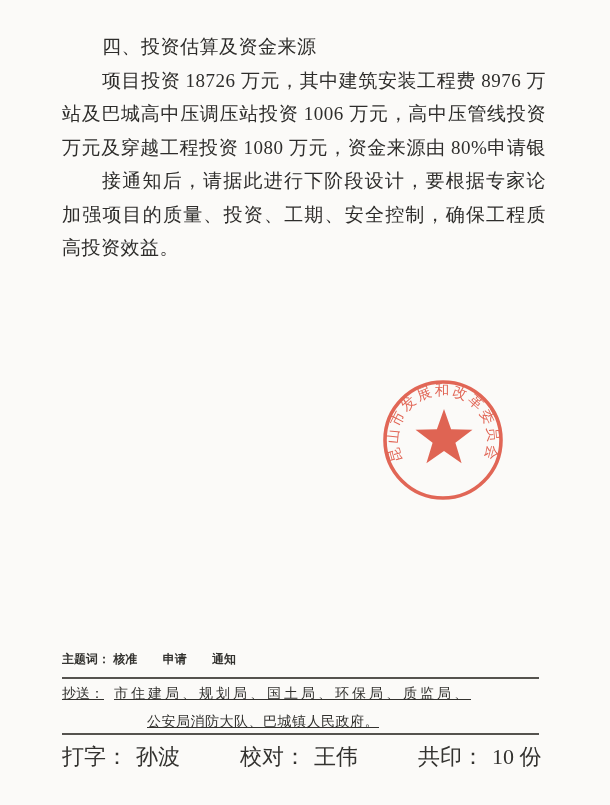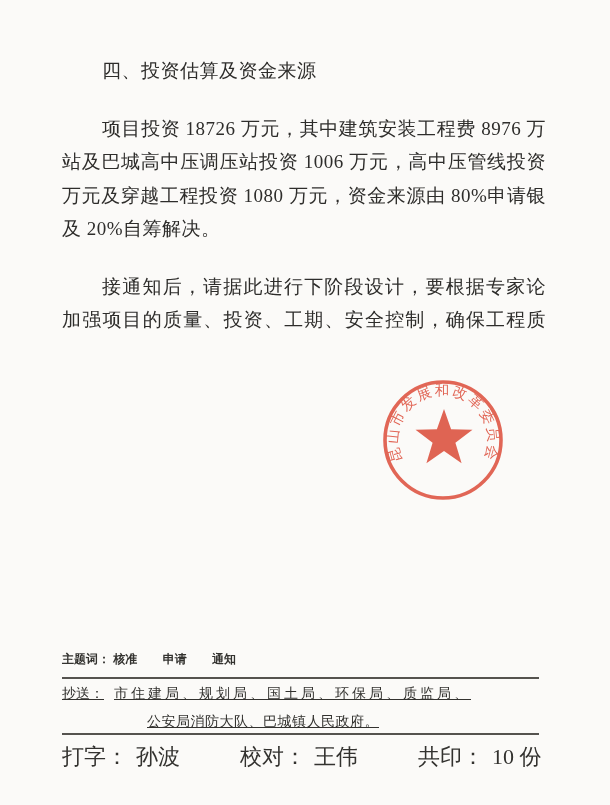--- a/index.html
+++ b/index.html
@@ -15,21 +15,21 @@
 
   
   .body-text {
     position: absolute;
     left: 62px; top: 30px; width: 484px;
     font-size: 19px;
     letter-spacing: 0.5px;
     line-height: 33.5px;
   }
   .line { height: 33.5px; overflow: hidden; text-align: left; }
-  .line.indent { padding-left: 40px; margin-top: 24px; }
+  .line.indent { padding-left: 40px; }
   .line.fill { text-align: justify; text-align-last: justify; }
 
   
   .seal-wrap {
     position: absolute; left: 380px; top: 377px;
     width: 128px; height: 128px;
   }
   .seal-wrap svg { display: block; width: 128px; height: 128px; }
   .seal-date {
     position: absolute; left: 367px; top: 416px;
@@ -74,23 +74,23 @@
 </head>
 <body>
 
 <div class="page">
 
   <div class="body-text">
     <div class="line indent">四、投资估算及资金来源</div>
     <div class="line indent fill">项目投资 18726 万元，其中建筑安装工程费 8976 万元，门</div>
     <div class="line fill">站及巴城高中压调压站投资 1006 万元，高中压管线投资 7664</div>
     <div class="line fill">万元及穿越工程投资 1080 万元，资金来源由 80%申请银行贷款</div>
-    <div class="line">及 20%自筹解决。</div>
     <div class="line indent fill">接通知后，请据此进行下阶段设计，要根据专家论证意见，</div>
     <div class="line fill">加强项目的质量、投资、工期、安全控制，确保工程质量，提</div>
+    <div class="line">高投资效益。</div>
   </div>
 
   <div class="seal-wrap">
     <svg viewBox="0 0 128 128" xmlns="http://www.w3.org/2000/svg">
       <g opacity="0.82">
         <circle cx="63" cy="63" r="58" fill="none" stroke="#dc4633" stroke-width="3.6"></circle>
         <polygon points="64,32 71.1,52.3 92.5,52.7 75.4,65.7 81.6,86.3 64,74 46.4,86.3 52.6,65.7 35.5,52.7 56.9,52.3" fill="#da4430"></polygon>
         <path id="sealTextArc" d="M 20.2 78.6 A 45.5 45.5 0 1 1 105.8 78.6" fill="none"></path>
         <text font-size="14.5" fill="#dc4633" letter-spacing="2.2" font-family="Liberation Serif, DejaVu Serif, serif">
           <textPath href="#sealTextArc" startOffset="50%" text-anchor="middle">昆山市发展和改革委员会</textPath>

